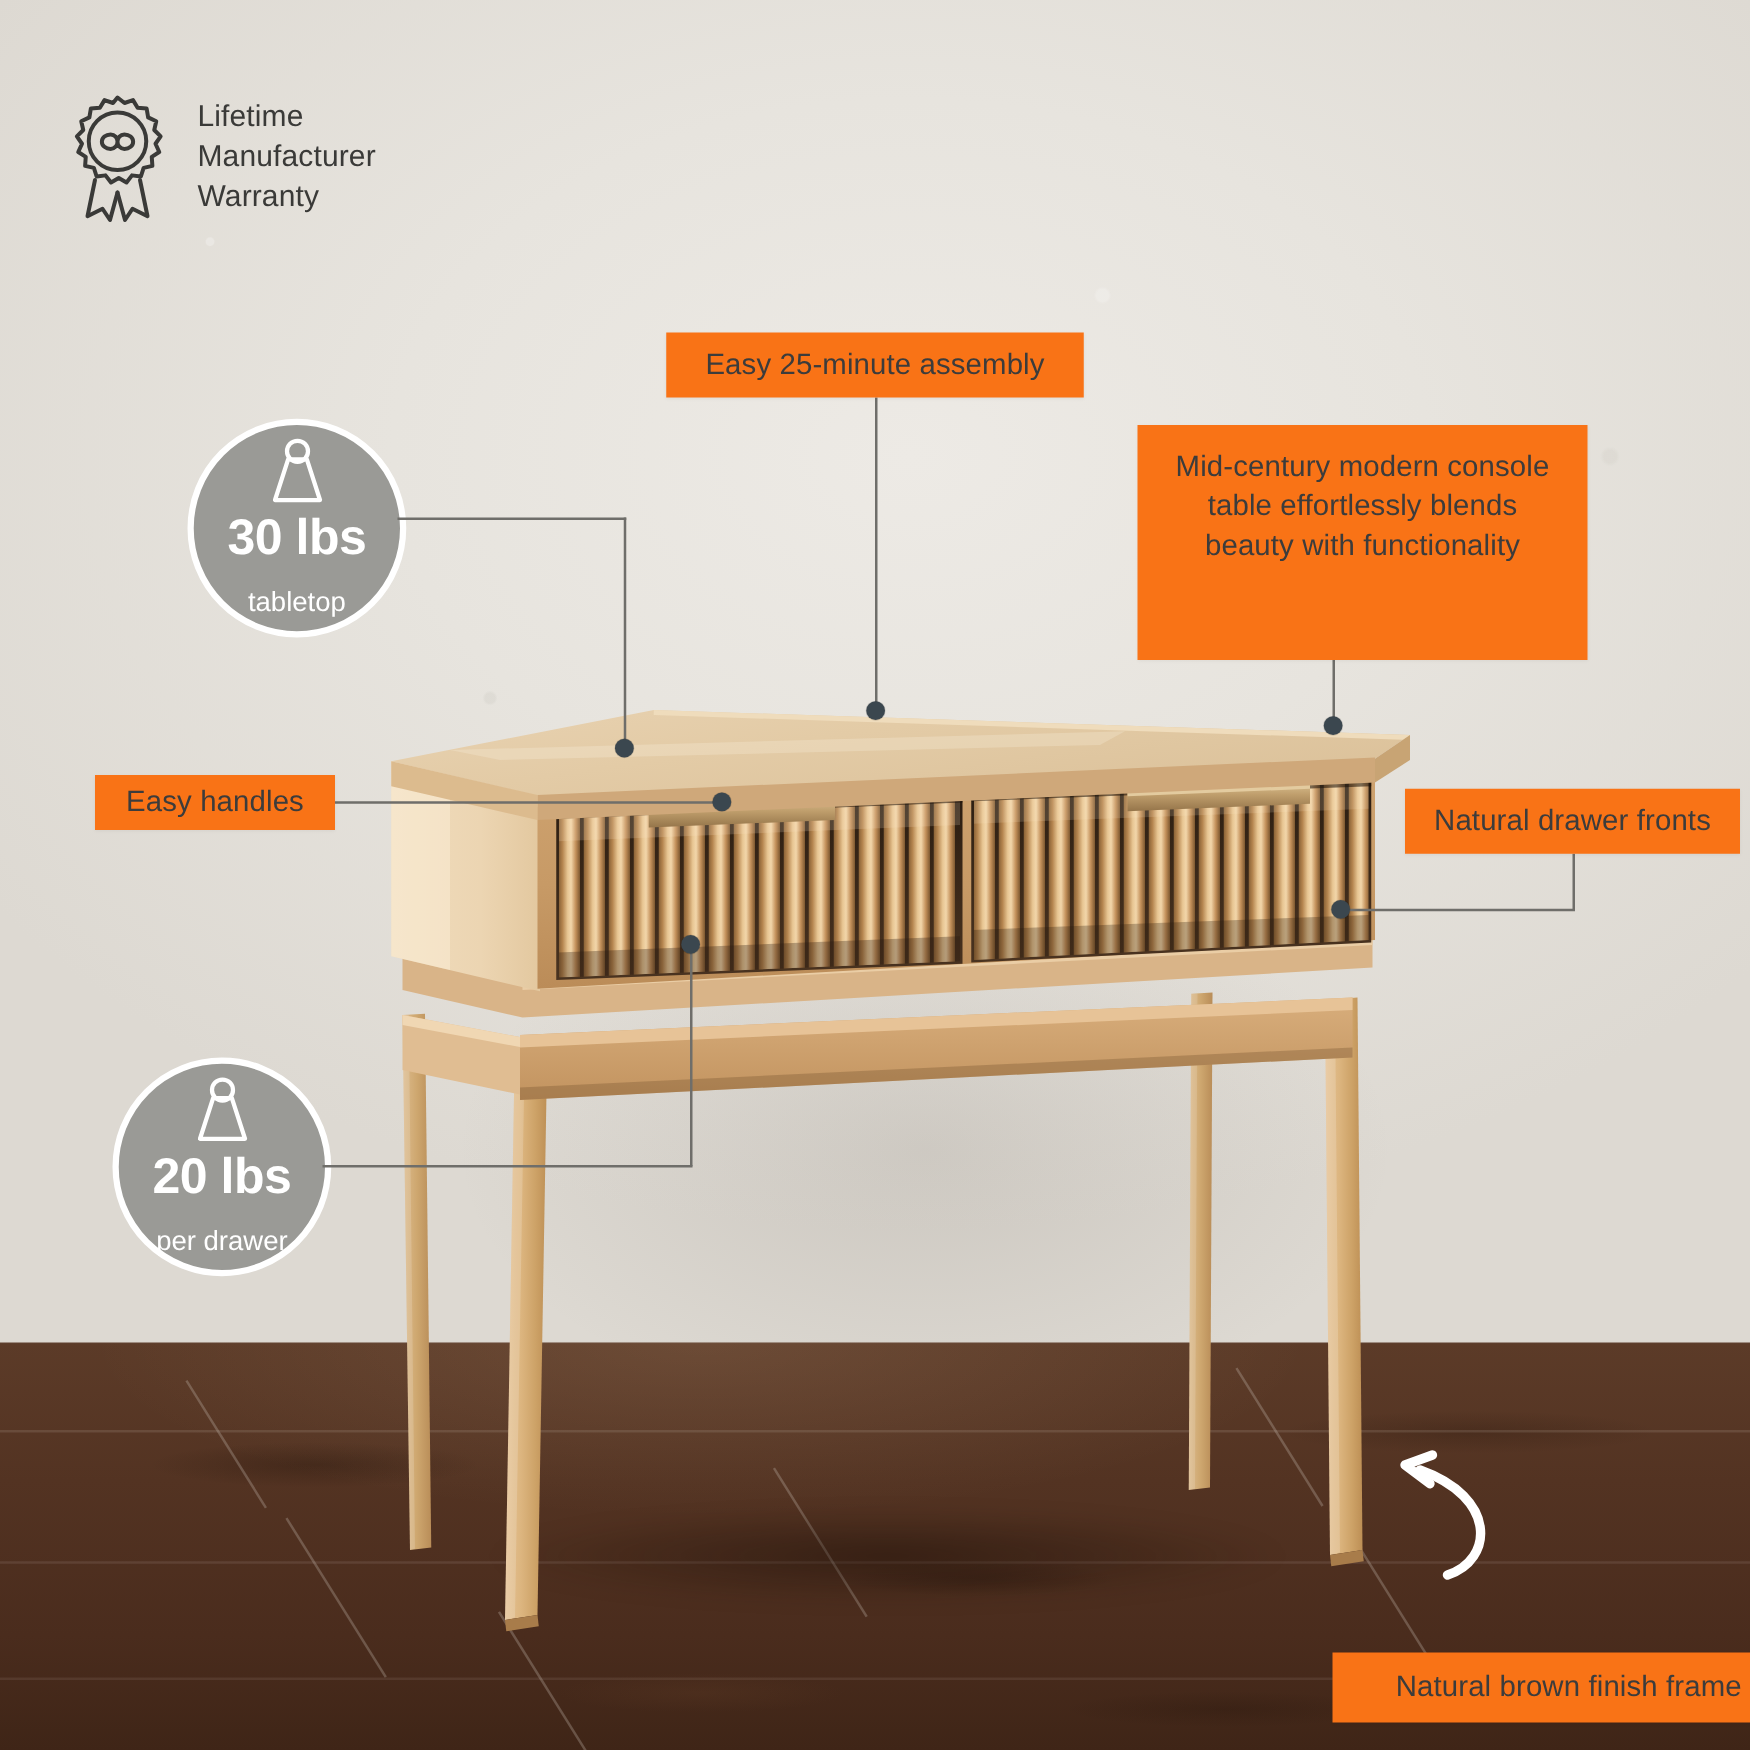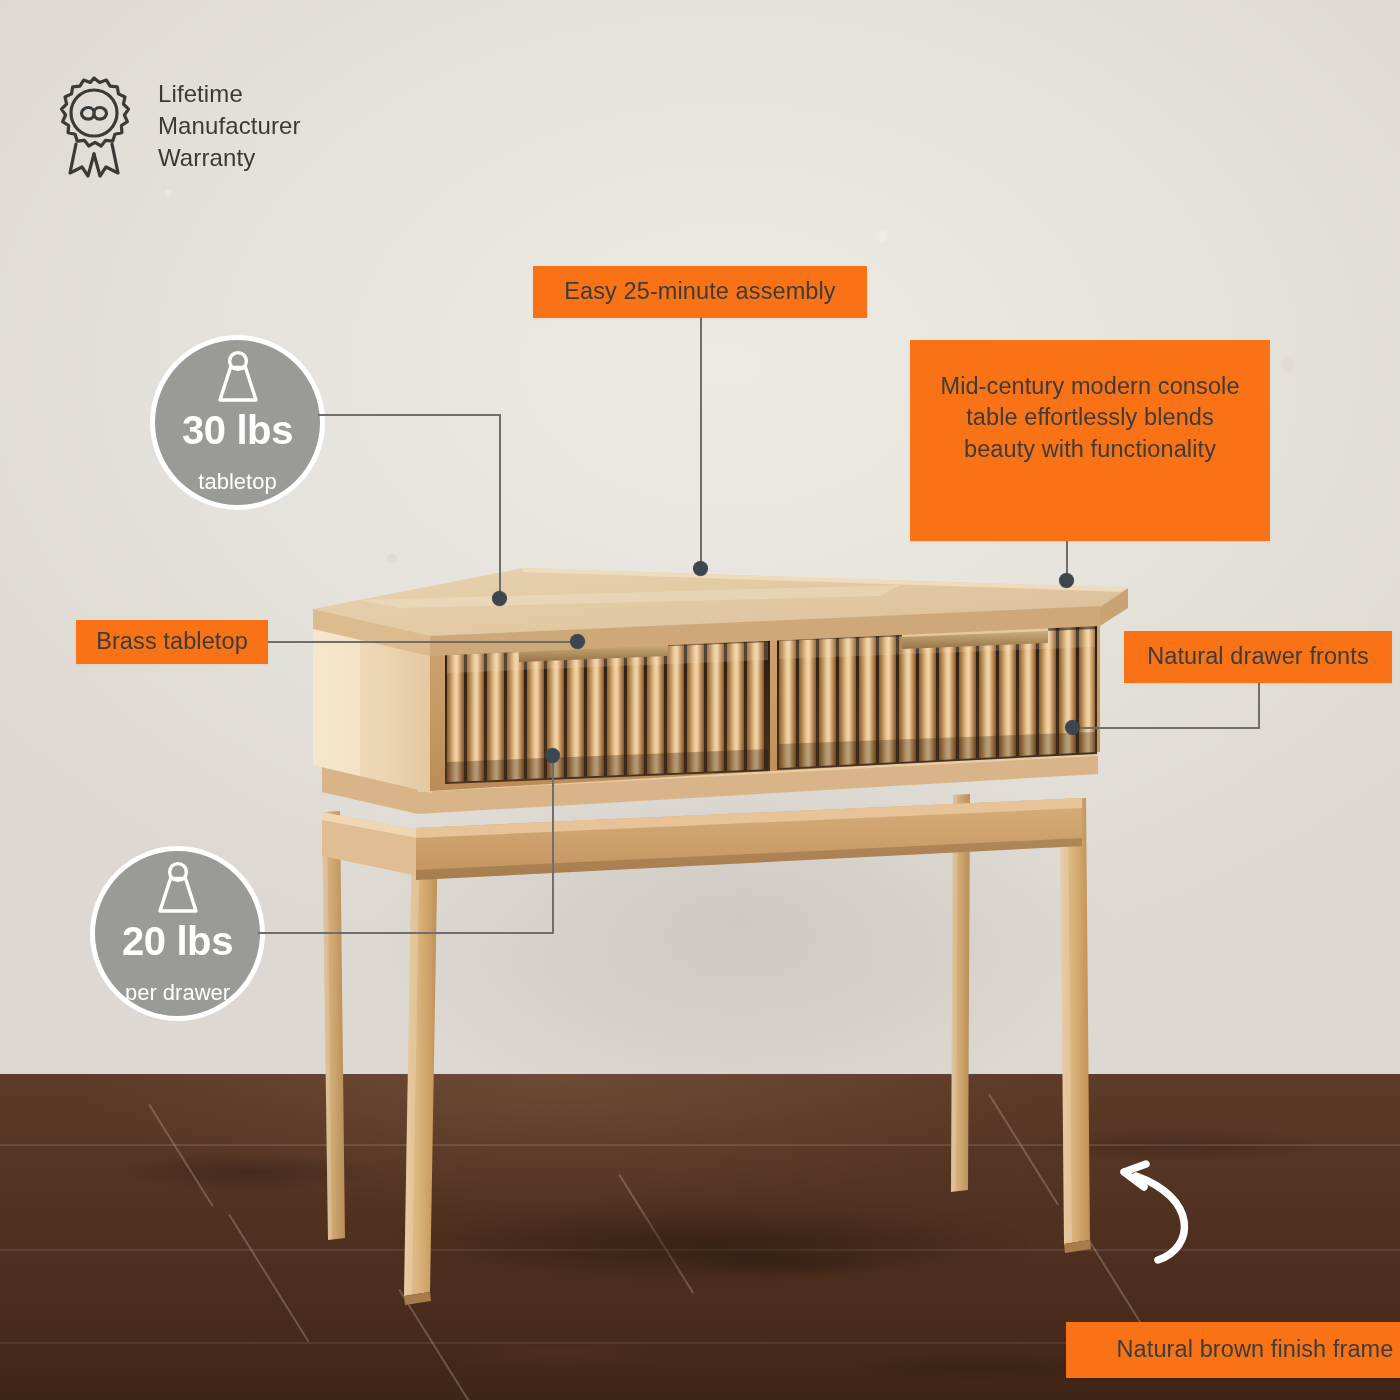--- a/index.html
+++ b/index.html
@@ -75,21 +75,21 @@
     position:absolute;width:15px;height:15px;border-radius:50%;
     background:#3b474f;box-shadow:0 0 0 .5px rgba(0,0,0,.15);
   }
   .label{
     position:absolute;background:#f97316;
     color:#3c3c3c;font-size:23.5px;line-height:1.33;
     letter-spacing:.1px;white-space:nowrap;
     display:flex;align-items:center;justify-content:center;
     box-shadow:0 1px 3px rgba(0,0,0,.05);
   }
-  .label.multi{white-space:normal;text-align:center;display:block;padding:31px 22px 20px;}
+  .label.multi{white-space:normal;text-align:center;display:block;padding:18px 22px 20px;}
 
   
   .weight-badge{
     position:absolute;border-radius:50%;
     background:#9a9a96;border:5px solid #ffffff;
     display:flex;flex-direction:column;align-items:center;justify-content:center;
     color:#ffffff;box-sizing:border-box;
   }
   .weight-badge .wicon{margin-bottom:4px;}
   .weight-badge .big{font-size:40px;font-weight:700;letter-spacing:-.4px;line-height:1;}
@@ -368,21 +368,21 @@
 
   <div class="label" style="left:533px;top:266px;width:334px;height:52px;">
     <span>Easy 25-minute assembly</span>
   </div>
 
   <div class="label multi" style="left:910px;top:340px;width:316px;height:150px;">
     <span>Mid-century modern console table effortlessly blends beauty with functionality</span>
   </div>
 
   <div class="label" style="left:76px;top:620px;width:192px;height:44px;">
-    <span>Brass tabletop</span>
+    <span>Easy handles</span>
   </div>
 
   <div class="label" style="left:1124px;top:631px;width:268px;height:52px;">
     <span>Natural drawer fronts</span>
   </div>
 
   <div class="label" style="left:1066px;top:1322px;width:330px;height:56px;padding-left:24px;">
     <span>Natural brown finish frame</span>
   </div>
 

